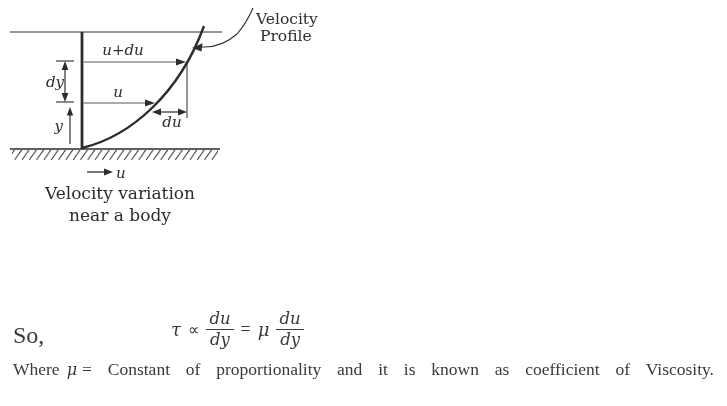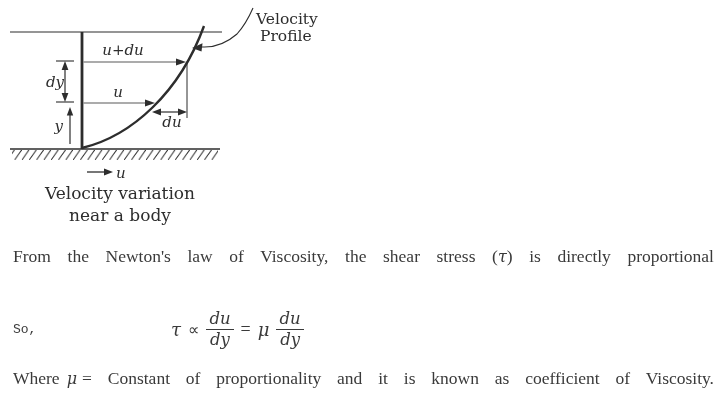--- a/index.html
+++ b/index.html
@@ -14,21 +14,21 @@
   .dtext{fill:#2d2d2d;font-family:"DejaVu Serif",serif;}
   .ital{font-style:italic;}
 
   
   .bodyline{position:absolute;left:13px;width:701px;font-size:17.5px;line-height:24px;
             white-space:normal;}
   .just{text-align:justify;text-align-last:justify;}
   .mathsym{font-style:italic;font-family:"DejaVu Serif",serif;font-size:16px;}
 
   
-  #so-label{position:absolute;left:13px;top:322px;font-size:13px;font-family:Liberation Mono, monospace;}
+  #so-label{position:absolute;left:13px;top:322px;font-size:24px;}
   #formula{position:absolute;left:171px;top:309px;display:flex;align-items:center;
            gap:7px;font-size:18px;color:#3a3a3a;}
   #formula .sym{font-family:"DejaVu Serif",serif;font-style:italic;}
   #formula .op{font-size:16px;font-style:normal;}
   .frac{display:inline-flex;flex-direction:column;align-items:center;
         font-family:"DejaVu Serif",serif;font-style:italic;font-size:16.5px;line-height:20px;}
   .frac .num{border-bottom:1.4px solid #3a3a3a;padding:0 3px;display:block;}
   .frac .den{padding:0 3px;display:block;}
 </style>
 </head>
@@ -81,35 +81,34 @@
 
     <path class="dline" d="M 253 8 Q 246 24 237 34 Q 221 48 202 47" stroke-width="1.1"></path>
     <polygon class="ahead" points="192,48 202.5,43.2 201.5,51.5"></polygon>
     <text class="dtext" x="256" y="24" font-size="15.5" text-anchor="start">Velocity</text>
     <text class="dtext" x="260" y="41" font-size="15.5" text-anchor="start">Profile</text>
 
     <text class="dtext" x="120" y="199" font-size="17" text-anchor="middle">Velocity variation</text>
     <text class="dtext" x="120" y="221" font-size="17" text-anchor="middle">near a body</text>
   </svg>
 
-  <div class="bodyline just" style="top:244px;"><span>From the Newton's law of Viscosity, the shear stress (</span><span class="mathsym">τ</span><span>) is directly proportional</span></div>
 
 
   <div id="so-label">So,</div>
 
   <div id="formula">
     <span class="sym">τ</span>
     <span class="op">∝</span>
     <span class="frac">
         <span class="num">du</span>
         <span class="den">dy</span>
       </span>
     <span>=</span>
     <span class="sym">μ</span>
     <span class="frac">
         <span class="num">du</span>
         <span class="den">dy</span>
       </span>
   </div>
 
-  <div class="bodyline just" style="top:366px;"><span>Where</span><span class="mathsym" style="margin:0 5px 0 7px;">μ</span><span>= Constant of proportionality and it is known as coefficient of Viscosity.</span></div>
+  <div class="bodyline just" style="top:357px;"><span>Where</span><span class="mathsym" style="margin:0 5px 0 7px;">μ</span><span>= Constant of proportionality and it is known as coefficient of Viscosity.</span></div>
 
 </div>
 
 </body></html>

